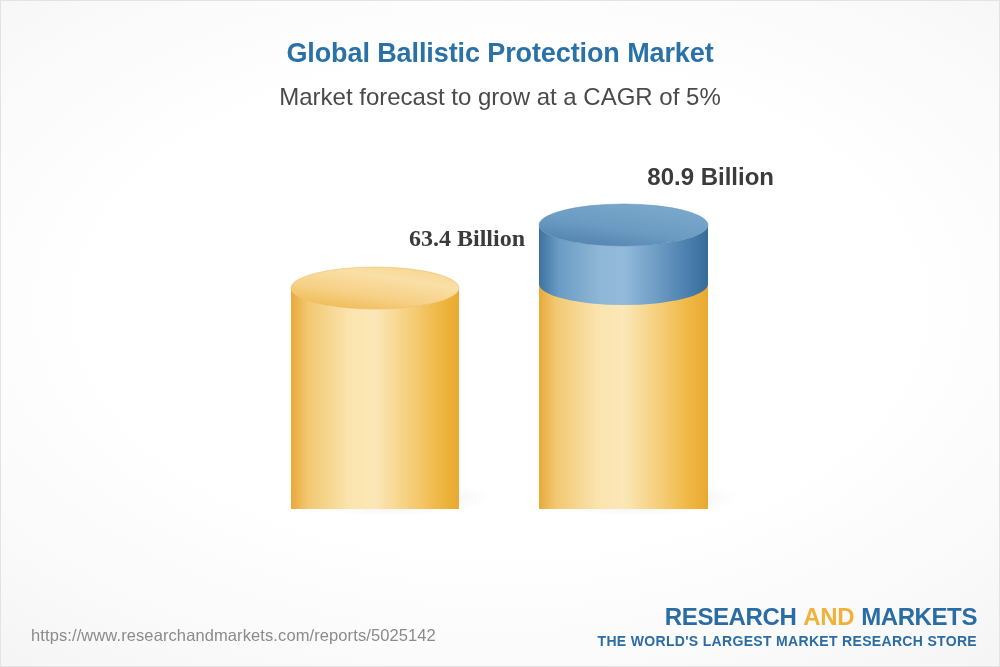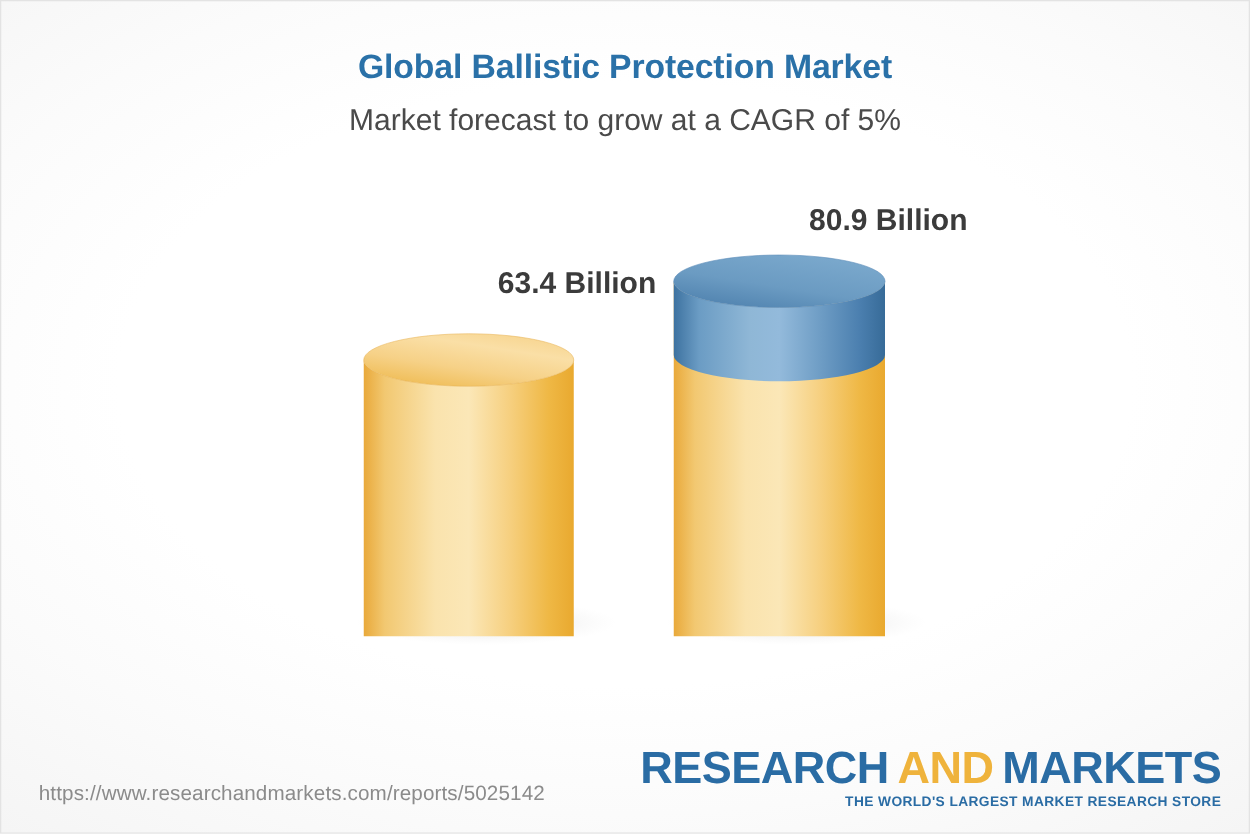--- a/index.html
+++ b/index.html
@@ -84,31 +84,31 @@
     color: #8b8b8b;
     letter-spacing: 0.1px;
   }
   .logo {
     position: absolute;
     right: 22px;
     bottom: 18px;
     text-align: right;
   }
   .logo-main {
-    font-size: 36px;
+    font-size: 24px;
     font-weight: bold;
     letter-spacing: -0.4px;
     line-height: 1;
     white-space: nowrap;
   }
   .logo-blue { color: #2a6ca4; }
   .logo-gold { color: #efb33c; }
   .logo-tag {
     margin-top: 5px;
-    font-size: 11px;
+    font-size: 14px;
     font-weight: bold;
     color: #2a6ca4;
     letter-spacing: 0.32px;
     line-height: 1;
     white-space: nowrap;
     text-align: right;
   }
 </style>
 </head>
 <body>
@@ -177,21 +177,21 @@
 
       <path d="M538,224 L538,508 L707,508 L707,224 A84.5,21 0 0 1 538,224 Z" fill="url(#gradYellowBody)"></path>
 
       <path d="M538,224 L538,283 A84.5,21 0 0 0 707,283 L707,224 A84.5,21 0 0 1 538,224 Z" fill="url(#gradBlueBody)"></path>
 
       <ellipse cx="622.5" cy="224" rx="84.5" ry="21" fill="url(#gradBlueTop)"></ellipse>
       <ellipse cx="622.5" cy="224" rx="84.5" ry="21" fill="none" stroke="#5b8cb9" stroke-width="0.8" stroke-opacity="0.6"></ellipse>
     </g>
   </svg>
 
-  <div class="value-label" style="left:224px; top:212px;">63.4 Billion</div>
+  <div class="value-label" style="left:224px; top:224px;font-family:Liberation Serif, serif;">63.4 Billion</div>
   <div class="value-label" style="left:473px; top:162px;">80.9 Billion</div>
 
 
   <div class="footer-url">https://www.researchandmarkets.com/reports/5025142</div>
 
   <div class="logo">
     <div class="logo-main"><span class="logo-blue">RESEARCH</span><span class="logo-gold" style="margin:0 7px;">AND</span><span class="logo-blue">MARKETS</span></div>
     <div class="logo-tag">THE WORLD'S LARGEST MARKET RESEARCH STORE</div>
   </div>
 

